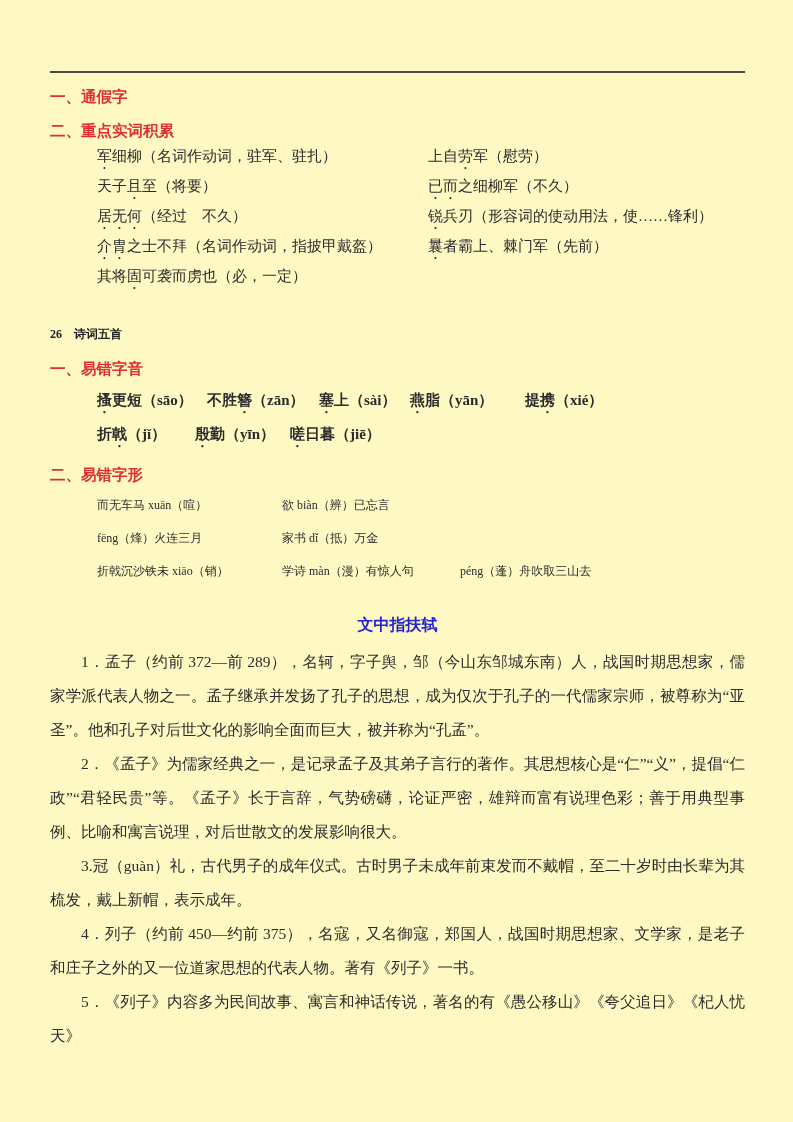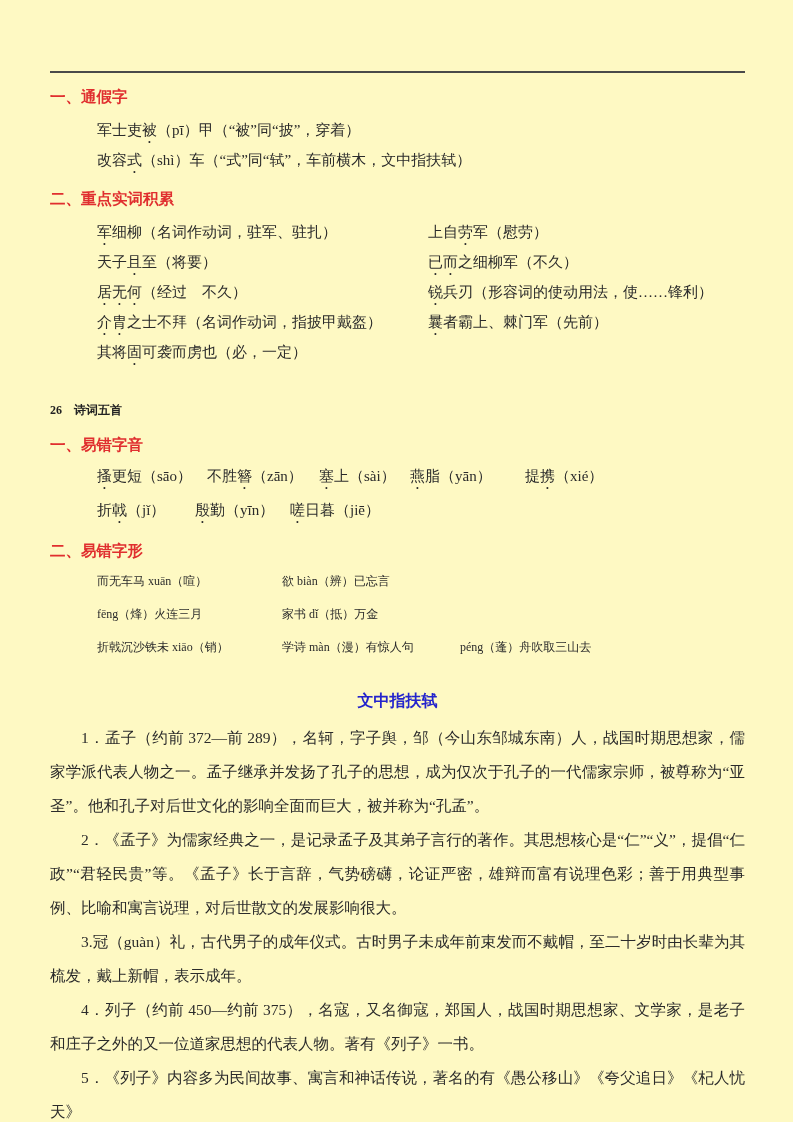--- a/index.html
+++ b/index.html
@@ -20,34 +20,34 @@
   .h-red {
     color: #e02f2f;
     font-weight: bold;
     font-size: 15.5px;
     margin-top: 13px;
     line-height: 21px;
   }
   .tj-list { margin-top: 8px; }
   .tj-line { padding-left: 47px; line-height: 30px; height: 30px; font-size: 15px; }
 
-  .sc-list { margin-top: 8px; }
+  .sc-list { margin-top: 0; }
   .sc-row { display: flex; padding-left: 47px; height: 30px; line-height: 30px; font-size: 15px; }
   .sc-left { width: 331px; flex: 0 0 331px; }
   .sc-right { flex: 1; }
 
   .title-26 {
     text-align: left;
     font-weight: bold;
     font-size: 12px;
     margin-top: 32px;
     line-height: 22px;
     color: #222;
   }
-  .zy-block { margin-top: 4px; }
+  .zy-block { margin-top: 4px; font-weight: bold; }
   .zy-line { display: flex; padding-left: 47px; height: 34px; line-height: 34px; font-size: 15px; }
   .zy-item { display: inline-block; white-space: nowrap; }
   .zy-l1 .zy-item:nth-child(1) { min-width: 110px; }
   .zy-l1 .zy-item:nth-child(2) { min-width: 112px; }
   .zy-l1 .zy-item:nth-child(3) { min-width: 91px; }
   .zy-l1 .zy-item:nth-child(4) { min-width: 115px; }
   .zy-l2 .zy-item:nth-child(1) { min-width: 98px; }
   .zy-l2 .zy-item:nth-child(2) { min-width: 95px; }
 
   .zx-block { margin-top: 4px; }
@@ -84,24 +84,20 @@
 </head>
 <body>
 
 <div class="page">
   <div class="content">
 
     <div class="top-rule"></div>
 
     <div class="h-red">一、通假字</div>
 
-    <div class="tj-list">
-        <div class="tj-line"><span>军士吏</span><span class="em">被</span><span>（pī）甲（“被”同“披”，穿着）</span></div>
-        <div class="tj-line"><span>改容</span><span class="em">式</span><span>（shì）车（“式”同“轼”，车前横木，文中指扶轼）</span></div>
-      </div>
 
     <div class="h-red">二、重点实词积累</div>
 
     <div class="sc-list">
         <div class="sc-row">
           <div class="sc-left"><span class="em">军</span><span>细柳（名词作动词，驻军、驻扎）</span></div>
           <div class="sc-right"><span>上自</span><span class="em">劳</span><span>军（慰劳）</span></div>
         </div>
         <div class="sc-row">
           <div class="sc-left"><span>天子</span><span class="em">且</span><span>至（将要）</span></div>

